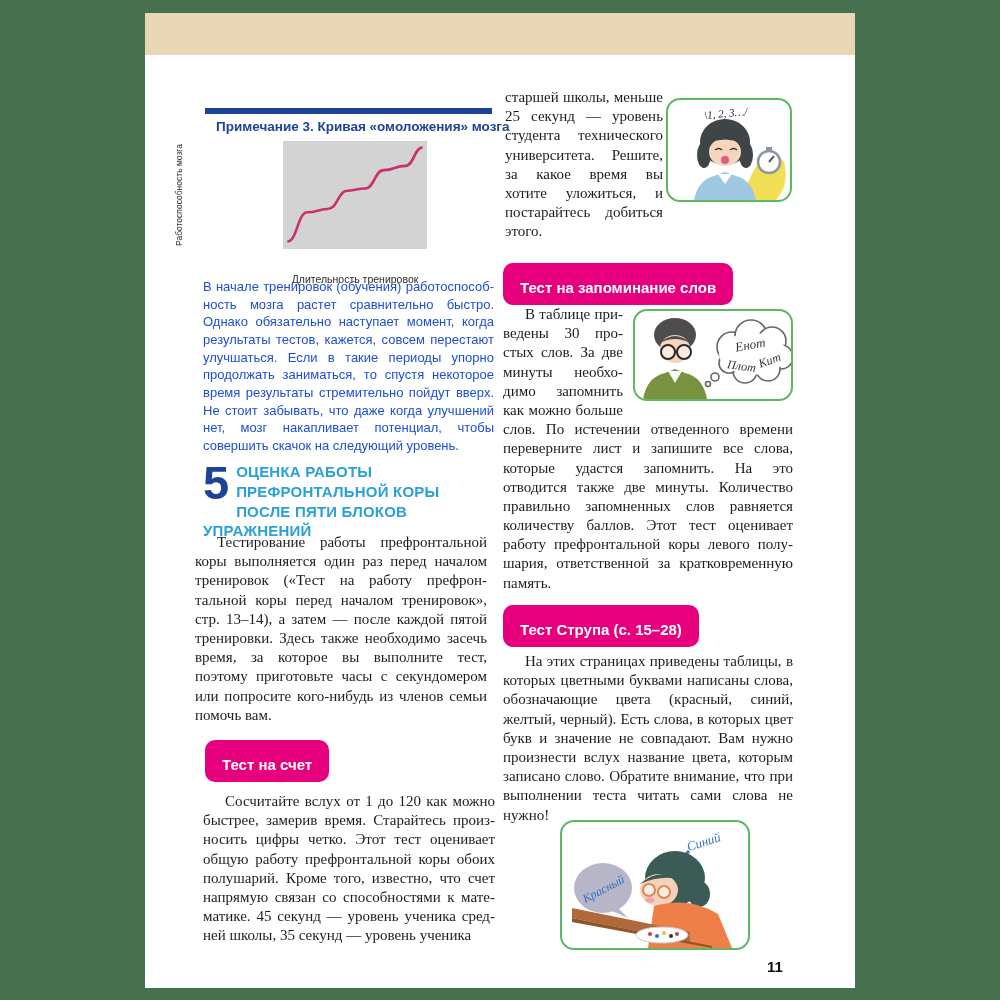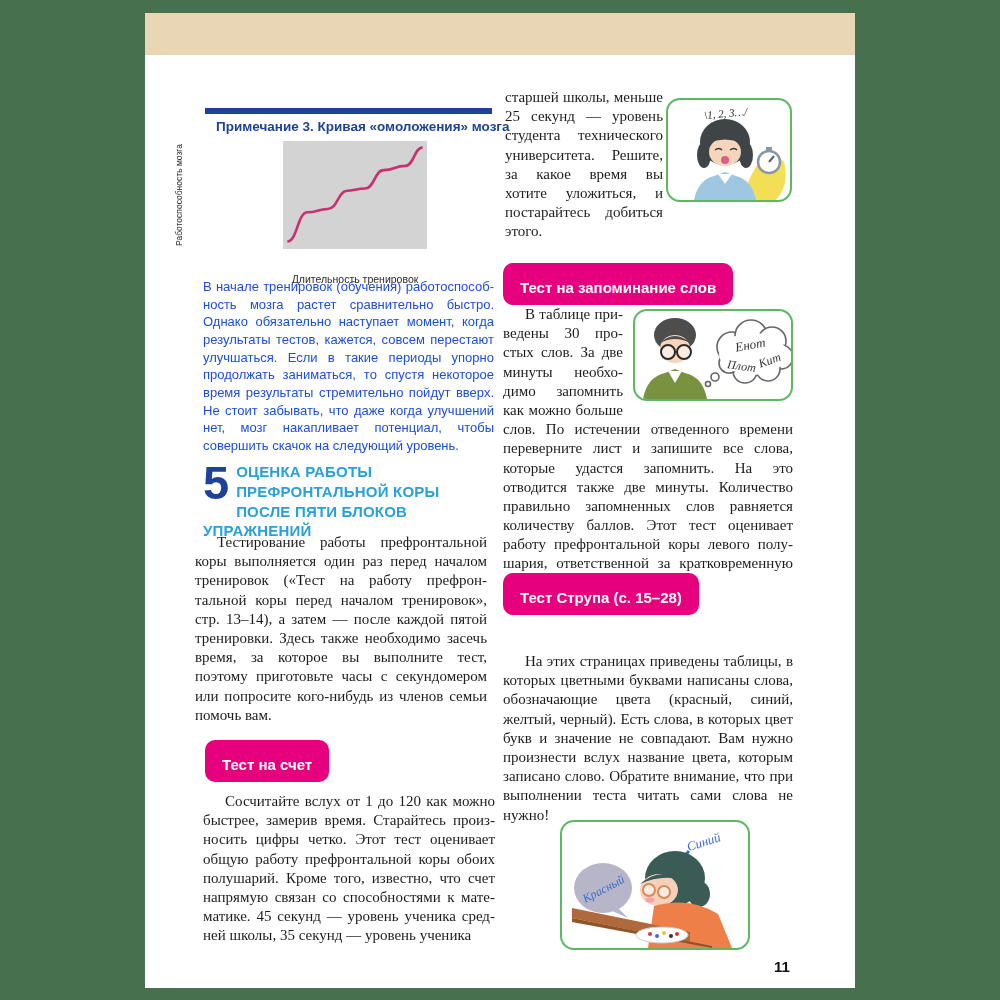--- a/index.html
+++ b/index.html
@@ -32,33 +32,33 @@
   .section-num{float:left;font:bold 47px/0.88 "Liberation Sans",sans-serif;color:var(--dark_blue,#1E4296);margin-right:7px;}
   .section-title{font:bold 15px/1.32 "Liberation Sans",sans-serif;color:var(--light_blue,#29A0D8);letter-spacing:.2px;}
   .section-body{left:50px;top:520px;width:292px;}
   .body-text{font-size:15px;line-height:1.28;font-family:Liberation Serif, serif;}
   .indent{text-indent:22px;}
   
   .badge{display:inline-block;background:var(--pink,#E6007E);color:#fff;
     font:bold 15px "Liberation Sans",sans-serif;padding:16px 17px 9px;border-radius:10px;white-space:nowrap;}
   .badge1{left:60px;top:727px;text-align:center;}
   .badge2{left:358px;top:250px;}
-  .badge3{left:358px;top:560px;text-align:right;}
+  .badge3{left:358px;top:592px;text-align:right;}
   .count-left{left:58px;top:779px;width:292px;}
   
   .rcol-para1{left:360px;top:75px;width:287px;}
   .rcol-para1 .txt{width:158px;}
   .illo{border:2px solid var(--illo_border,#5CB863);border-radius:14px;background:#fff;overflow:hidden;}
   .illo svg{display:block;}
   .illo-count{position:absolute;right:0;top:10px;width:122px;height:100px;}
   .memory-para{left:358px;top:292px;width:290px;}
   .illo-memory{float:right;width:156px;height:88px;margin:4px 0 6px 10px;}
   .stroop-para{left:358px;top:639px;width:290px;}
   .illo-stroop{left:415px;top:807px;width:186px;height:126px;}
-  .page-num{left:622px;top:945px;width:30px;text-align:center;font:bold 15px "Liberation Sans",sans-serif;color:#111;}
+  .page-num{left:622px;top:945px;width:30px;text-align:left;font:bold 15px "Liberation Sans",sans-serif;color:#111;}
   .hand{font-style:italic;}
 </style>
 </head>
 <body>
 
 <div id="page">
   <div class="tan-band"></div>
 
   <div class="abs note-bar"></div>
   <div class="abs note-title">Примечание 3. Кривая «омоложения» мозга</div>

